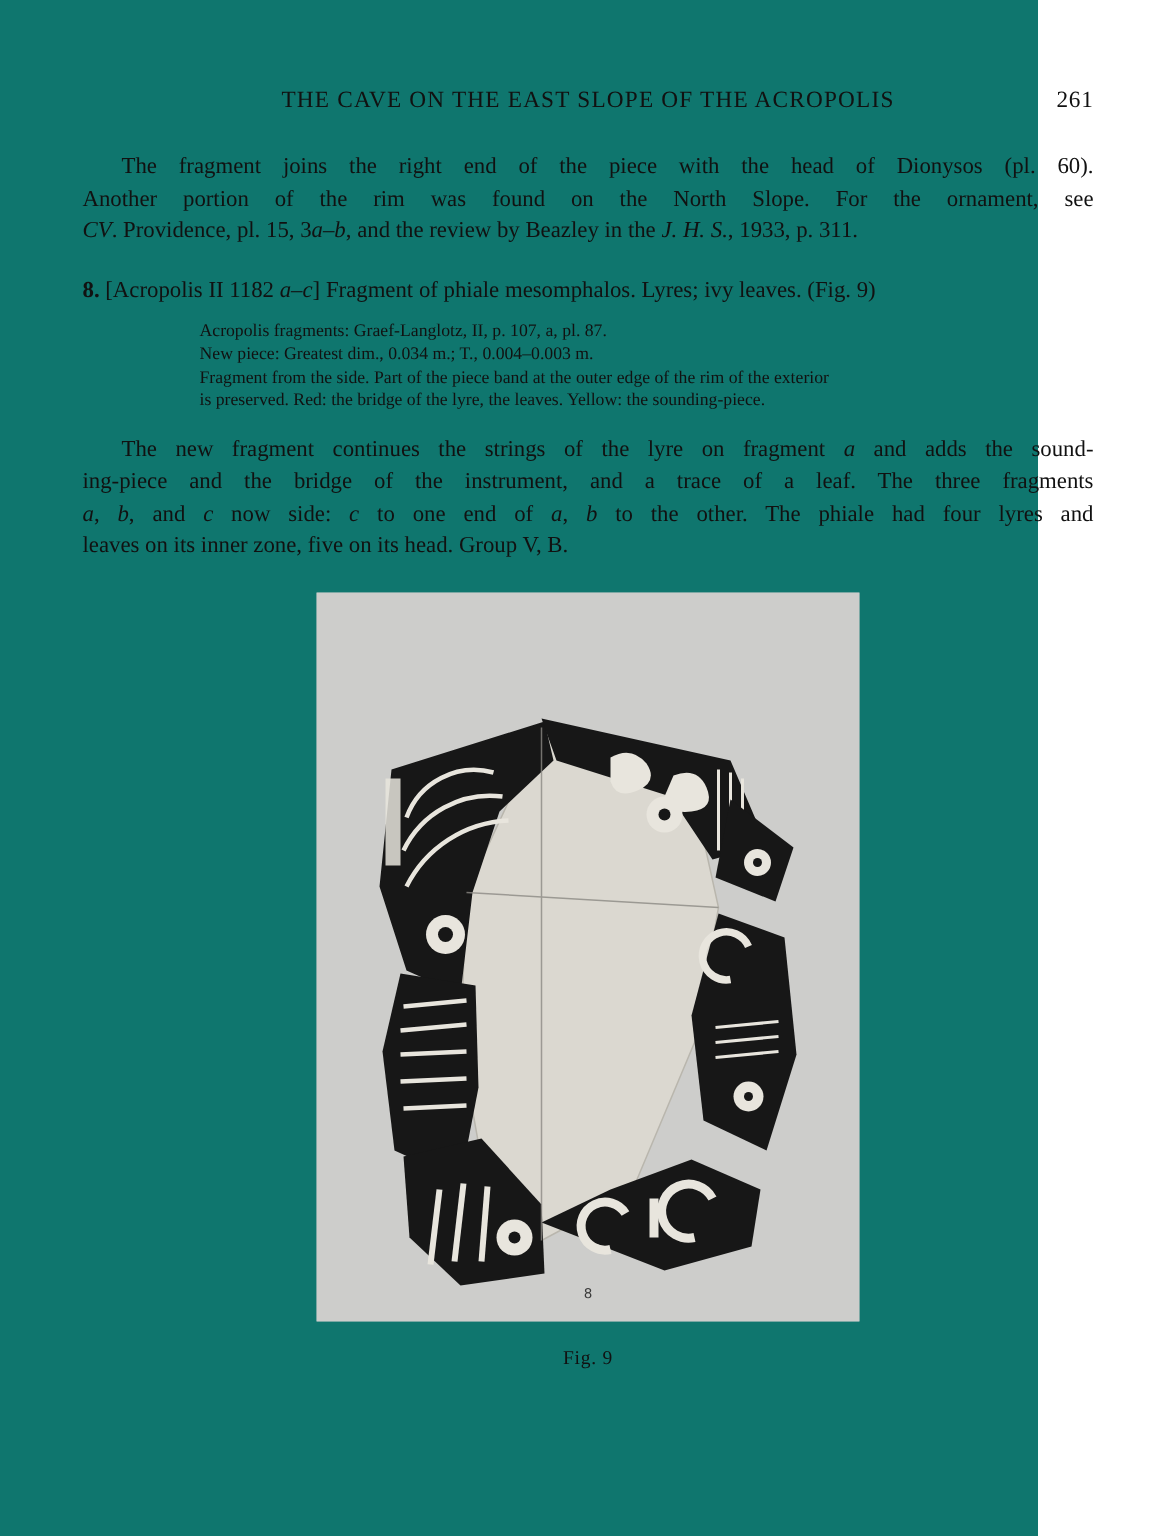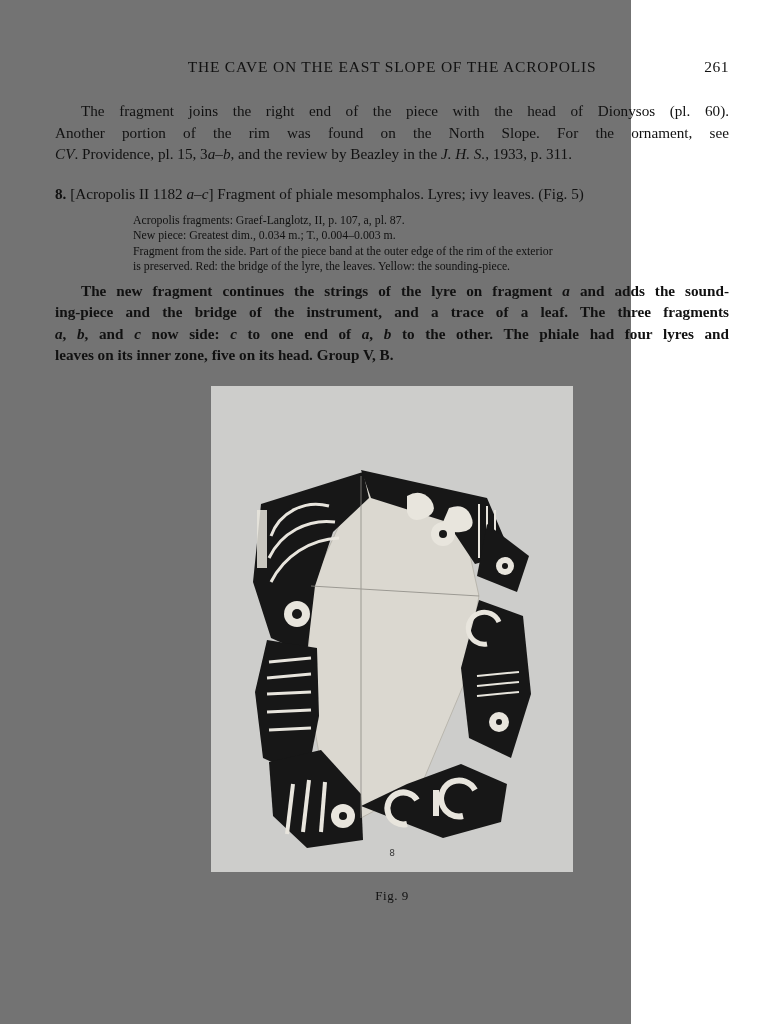--- a/index.html
+++ b/index.html
@@ -11,23 +11,23 @@
     width: 784px;
     height: 1024px;
     font-family: "Liberation Serif", serif;
     color: #111111;
     position: relative;
     overflow: hidden;
   }
   .page {
     position: absolute;
     top: 0; left: 0;
-    width: 631px;
+    width: 692px;
     height: 1024px;
-    background: #737373;
+    background: #0f766e;
   }
   .content {
     position: absolute;
     left: 55px;
     top: 58px;
     width: 674px;
   }
   .running-head {
     display: flex;
     align-items: baseline;
@@ -97,24 +97,23 @@
   }
   .refs .ln {
     display: block;
     margin-left: 8px;
   }
   .refs .hang {
     display: block;
     text-indent: 8px;
   }
   .body-para {
-    margin-top: 5px;
+    margin-top: 14px;
     font-size: 15.2px;
     line-height: 21.5px;
-    font-weight: bold;
   }
   .figure-wrap {
     margin-top: 20px;
     text-align: center;
   }
   .photo {
     width: 362px;
     height: 486px;
     margin: 0 auto;
     background: #cfcfcd;
@@ -155,21 +154,21 @@
       </span>
       <span class="line last">
         <span class="ital">CV</span><span>. Providence, pl. 15, 3</span><span class="ital">a–b</span><span>, and the review by Beazley in the </span><span class="ital">J. H. S.</span><span>, 1933, p. 311.</span>
       </span>
     </p>
 
 
 
     <div class="entry">
       <span class="num">8.</span>
-      <span>[Acropolis II 1182 </span><span class="ital">a–c</span><span>] Fragment of phiale mesomphalos.  Lyres; ivy leaves.  (Fig. 5)</span>
+      <span>[Acropolis II 1182 </span><span class="ital">a–c</span><span>] Fragment of phiale mesomphalos.  Lyres; ivy leaves.  (Fig. 9)</span>
     </div>
 
     <div class="refs">
       <span class="ln">Acropolis fragments: Graef-Langlotz, II, p. 107, a, pl. 87.</span>
       <span class="hang">New piece: Greatest dim., 0.034 m.; T., 0.004–0.003 m.</span>
       <span class="hang">Fragment from the side.  Part of the piece band at the outer edge of the rim of the exterior</span>
       <span class="ln">is preserved.  Red: the bridge of the lyre, the leaves.  Yellow: the sounding-piece.</span>
     </div>
 
     <p class="body-para">

